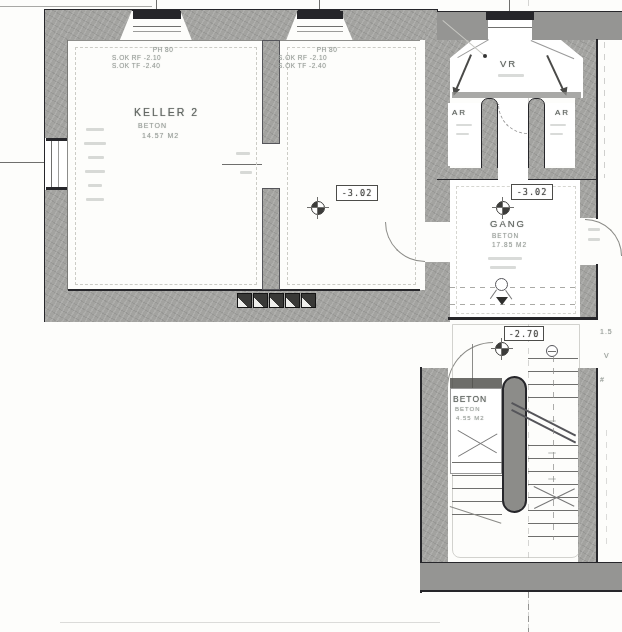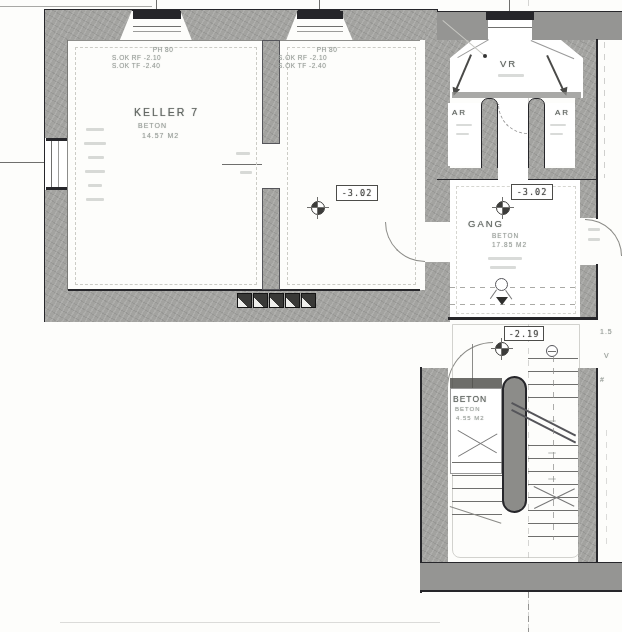--- a/index.html
+++ b/index.html
@@ -98,21 +98,21 @@
   <div class="noise" style="left:236px;top:152px;width:14px;height:3px"></div>
   <div class="noise" style="left:240px;top:171px;width:12px;height:3px"></div>
 
   <div class="wall" style="left:425px;top:30px;width:25px;height:192px"></div>
   <div class="wall" style="left:425px;top:262px;width:25px;height:60px"></div>
   <div class="arc" style="left:385px;top:222px;width:40px;height:40px;border-left:1px solid #8a8a86;border-bottom:1px solid #8a8a86;border-bottom-left-radius:100%"></div>
 
   <div class="inset" style="left:75px;top:47px;width:180px;height:236px"></div>
   <div class="inset" style="left:287px;top:47px;width:127px;height:236px"></div>
 
-  <div class="roomlabel" style="left:134px;top:106px;font-size:10.5px">KELLER 7</div>
+  <div class="roomlabel" style="left:134px;top:106px;font-size:10.5px">KELLER 2</div>
   <div class="sub" style="left:138px;top:122px;font-size:7px">BETON</div>
   <div class="sub" style="left:142px;top:132px;font-size:7px">14.57 M2</div>
 
   <div class="noise" style="left:86px;top:128px;width:18px;height:3px"></div>
   <div class="noise" style="left:84px;top:142px;width:22px;height:3px"></div>
   <div class="noise" style="left:88px;top:156px;width:16px;height:3px"></div>
   <div class="noise" style="left:85px;top:170px;width:20px;height:3px"></div>
   <div class="noise" style="left:88px;top:184px;width:14px;height:3px"></div>
   <div class="noise" style="left:86px;top:198px;width:18px;height:3px"></div>
 
@@ -177,34 +177,34 @@
   <div class="bline" style="left:596px;top:39px;width:2px;height:180px"></div>
   <div class="bline" style="left:596px;top:264px;width:2px;height:56px"></div>
   <div class="arc" style="left:585px;top:219px;width:37px;height:37px;border-top:1px solid #8a8a86;border-right:1px solid #8a8a86;border-top-right-radius:100%"></div>
   <div class="noise" style="left:588px;top:228px;width:12px;height:3px"></div>
   <div class="noise" style="left:588px;top:238px;width:12px;height:3px"></div>
 
   <div class="lvlbox" style="left:511px;top:184px;width:40px;height:14px">-3.02</div>
   <div class="survey" style="left:496px;top:201px"></div>
   <div class="gline" style="left:492px;top:207px;width:22px;height:1px"></div>
   <div class="gline" style="left:502px;top:197px;width:1px;height:22px"></div>
-  <div class="roomlabel" style="left:468px;top:218px;font-size:9.5px">GANG</div>
+  <div class="roomlabel" style="left:490px;top:218px;font-size:9.5px">GANG</div>
   <div class="sub" style="left:492px;top:232px;font-size:6.5px">BETON</div>
   <div class="sub" style="left:492px;top:241px;font-size:6.5px">17.85 M2</div>
   <div class="noise" style="left:488px;top:257px;width:34px;height:3px"></div>
   <div class="noise" style="left:490px;top:266px;width:26px;height:3px"></div>
   <div class="dashh" style="left:450px;top:287px;width:130px"></div>
   <div class="dashh" style="left:450px;top:304px;width:130px"></div>
   <div class="circ" style="left:495px;top:278px;width:13px;height:13px"></div>
   <div class="ln" style="left:497px;top:290px;width:11px;transform:rotate(125deg)"></div>
   <div class="ln" style="left:506px;top:290px;width:11px;transform:rotate(55deg)"></div>
   <div class="tri" style="left:496px;top:297px;border-left:6px solid transparent;border-right:6px solid transparent;border-top:8px solid #2e2e2c"></div>
 
   <div class="bline" style="left:448px;top:317px;width:150px;height:3px"></div>
-  <div class="lvlbox" style="left:504px;top:326px;width:38px;height:13px">-2.19</div>
+  <div class="lvlbox" style="left:504px;top:326px;width:38px;height:13px">-2.70</div>
   <div class="survey" style="left:495px;top:342px"></div>
   <div class="gline" style="left:491px;top:348px;width:22px;height:1px"></div>
   <div class="gline" style="left:501px;top:338px;width:1px;height:22px"></div>
   <div class="arc" style="left:447px;top:342px;width:46px;height:46px;border-top:1px solid #8a8a86;border-left:1px solid #8a8a86;border-top-left-radius:100%"></div>
   <div class="gline" style="left:472px;top:344px;width:1px;height:44px;opacity:.8"></div>
   <div class="circ" style="left:546px;top:345px;width:12px;height:12px"></div>
   <div class="gline" style="left:548px;top:350.5px;width:8px;height:1px"></div>
 
   <div class="bline" style="left:420px;top:367px;width:2px;height:226px"></div>
   <div class="wall" style="left:422px;top:368px;width:26px;height:224px"></div>

